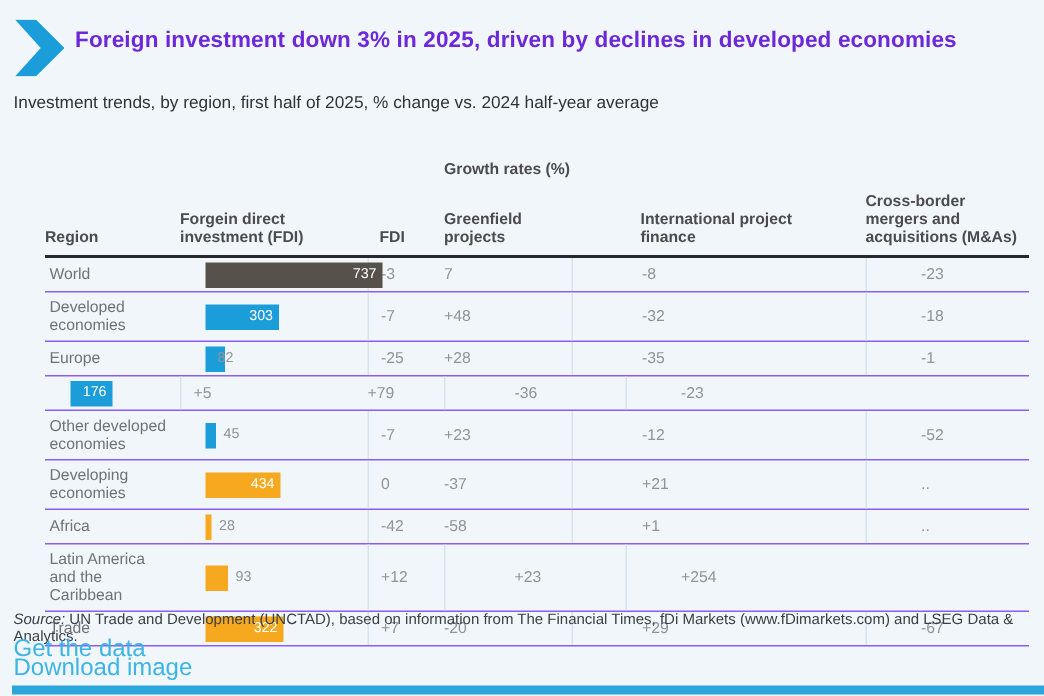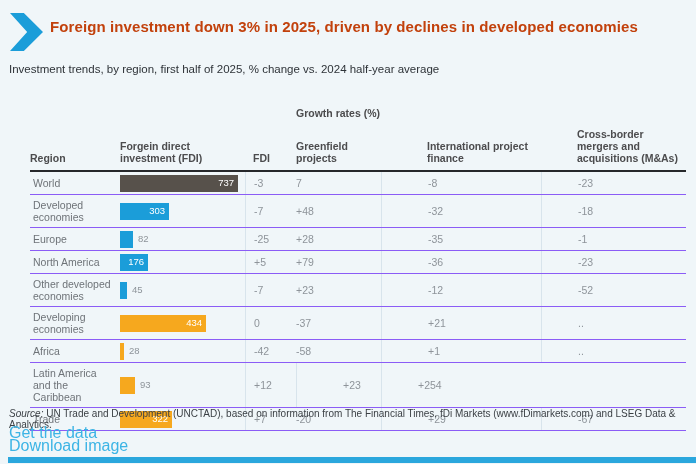--- a/index.html
+++ b/index.html
@@ -9,21 +9,21 @@
     background:#f0f6f9; overflow:hidden;
     font-family:"Liberation Sans", sans-serif;
   }
   .chevron {
     position:absolute; left:10px; top:13px; width:33px; height:38px;
     background:#1b9dd9;
     clip-path:polygon(0 0, 42% 0, 100% 50%, 42% 100%, 0 100%, 52% 50%);
   }
   .title {
     position:absolute; left:50px; top:18px; width:636px;
-    font-size:15px; font-weight:bold; color:#c2410c; letter-spacing:0.1px;
+    font-size:15px; font-weight:bold; color:#6d28d9; letter-spacing:0.1px;
   }
   .subtitle {
     position:absolute; left:9px; top:63px; width:660px;
     font-size:11.5px; color:#2e3338;
   }
   .table { position:absolute; left:30px; top:100px; width:656px; }
   .group-label {
     position:absolute; left:266px; top:7px;
     font-size:10.5px; font-weight:bold; color:#4c4c4e;
   }
@@ -41,22 +41,22 @@
     display:grid; grid-template-columns:90px 125px 51px 85px 160px 145px;
     align-items:center; min-height:22px;
     border-bottom:1px solid #8b5cf6;
     font-size:10.5px; color:#8e949a; line-height:12px;
   }
   .cell { padding:4px 4px 4px 0; }
   .cell.region { color:#6e7378; padding-left:3px; }
   .cell.vline { border-left:1px solid #d8e4ec; align-self:stretch; display:flex; align-items:center; }
   .cell.pad-fdi { padding-left:8px; }
   .cell.pad-ipf { padding-left:46px; }
-  .cell.pad-mna { padding-left:36px; }
-  .barcell { position:relative; height:22px; padding:0; }
+  .cell.pad-mna { padding-left:36px;margin-left:36px; }
+  .barcell { position:relative; height:22px; padding:0;margin-left:17px; }
   .bar {
     position:absolute; left:0; top:2.5px; height:17px;
     display:flex; align-items:center; justify-content:flex-end;
   }
   .bar .in-label { color:#ffffff; font-size:9.5px; padding-right:4px; white-space:nowrap; }
   .out-label {
     position:absolute; top:50%; transform:translateY(-50%);
     color:#8e949a; font-size:9.5px; white-space:nowrap;
   }
   .source-line {
@@ -121,30 +121,29 @@
         <div class="cell vline pad-ipf">-32</div>
         <div class="cell vline pad-mna">-18</div>
       </div>
 
       <div class="row">
         <div class="cell region">Europe</div>
         <div class="cell barcell">
           <div class="bar" style="width: 13px; background: rgb(27, 157, 217);">
             
           </div>
-          <span class="out-label" style="left: 18px;">82</span>
+          <span class="out-label" style="left: 8px;">82</span>
         </div>
         <div class="cell vline pad-fdi">-25</div>
         <div class="cell">+28</div>
         <div class="cell vline pad-ipf">-35</div>
         <div class="cell vline pad-mna">-1</div>
       </div>
 
       <div class="row">
-        <div class="cell region">North America</div>
         <div class="cell barcell">
           <div class="bar" style="width: 28px; background: rgb(27, 157, 217);">
             <span class="in-label">176</span>
           </div>
 
         </div>
         <div class="cell vline pad-fdi">+5</div>
         <div class="cell">+79</div>
         <div class="cell vline pad-ipf">-36</div>
         <div class="cell vline pad-mna">-23</div>
@@ -160,21 +159,21 @@
         </div>
         <div class="cell vline pad-fdi">-7</div>
         <div class="cell">+23</div>
         <div class="cell vline pad-ipf">-12</div>
         <div class="cell vline pad-mna">-52</div>
       </div>
 
       <div class="row">
         <div class="cell region">Developing economies</div>
         <div class="cell barcell">
-          <div class="bar" style="width: 86px; background: rgb(246, 168, 30);">
+          <div class="bar" style="width: 50px; background: rgb(246, 168, 30);">
             <span class="in-label">434</span>
           </div>
 
         </div>
         <div class="cell vline pad-fdi">0</div>
         <div class="cell">-37</div>
         <div class="cell vline pad-ipf">+21</div>
         <div class="cell vline pad-mna">..</div>
       </div>
 

